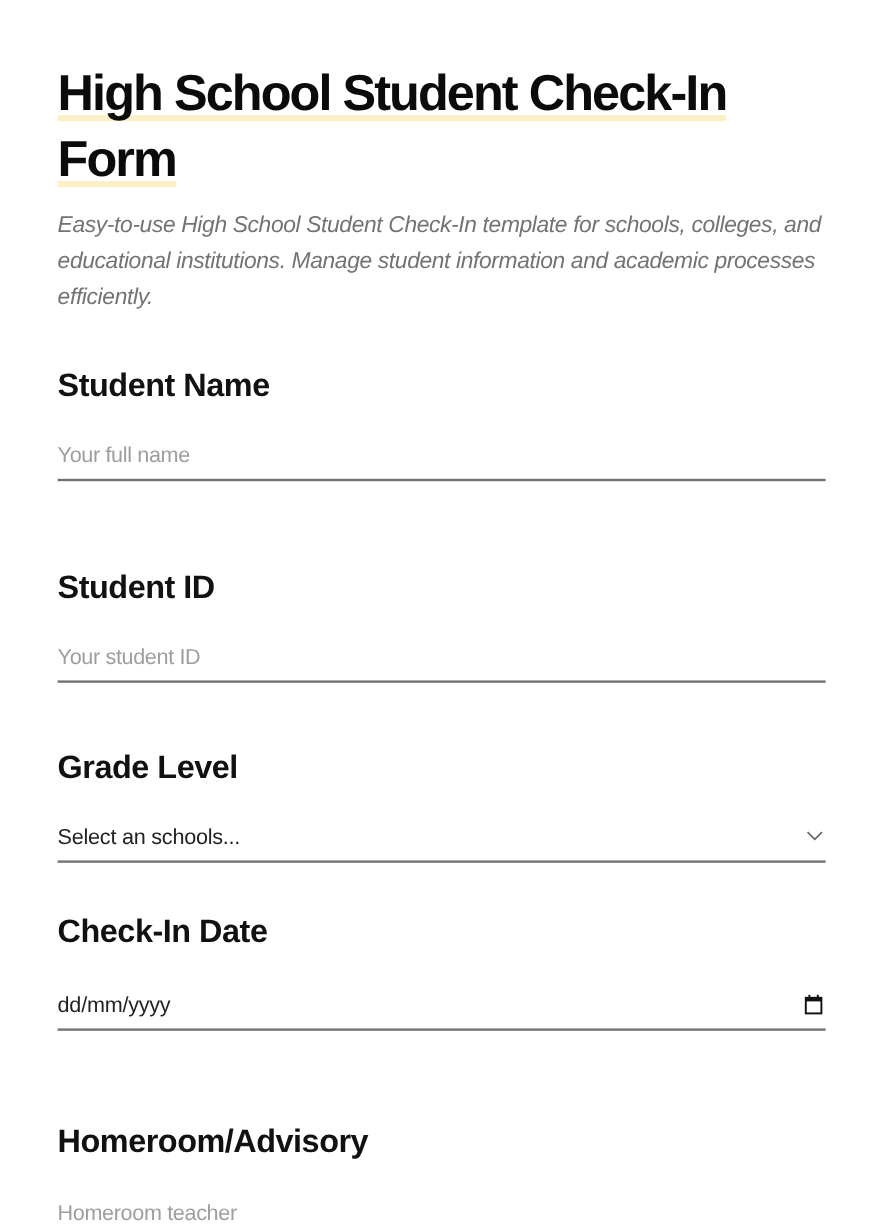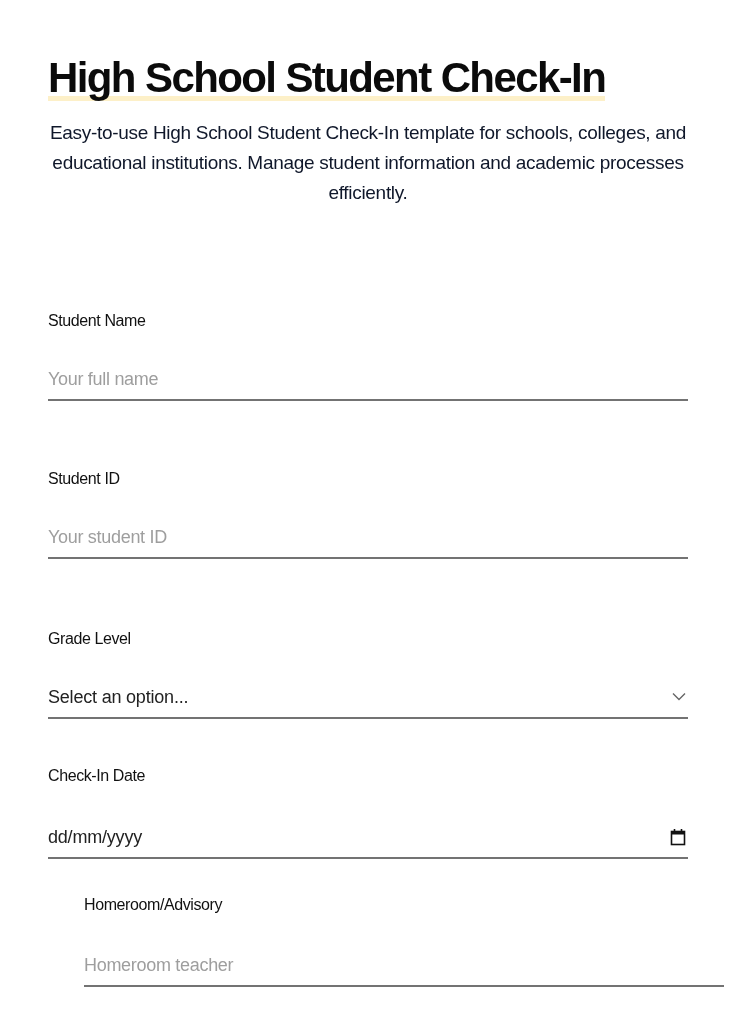--- a/index.html
+++ b/index.html
@@ -25,35 +25,35 @@
       color: #0b0b0b;
       width: 640px;
     }
     .title .hl {
       background: linear-gradient(to bottom, transparent 0, transparent 42px, #fdf0c8 42px, #fdf0c8 50px, transparent 50px);
       box-decoration-break: clone;
       -webkit-box-decoration-break: clone;
     }
     .subtitle {
       margin-top: 13px;
+      font-style: italic;
       font-size: 19px;
       line-height: 30px;
-      color: #0f172a;
+      color: #737373;
       letter-spacing: -0.3px;
       width: 640px;
-      text-align: center;
     }
     .field {
       position: absolute;
       left: 48px;
       width: 640px;
     }
     .field-label {
-      font-weight: 400;
-      font-size: 16px;
+      font-weight: 700;
+      font-size: 27px;
       line-height: 26px;
       color: #111111;
       letter-spacing: -0.4px;
     }
     .field-control {
       position: absolute;
       left: 0;
       width: 640px;
       height: 42px;
       border-bottom: 2px solid #737373;
@@ -88,42 +88,43 @@
       align-items: center;
       justify-content: center;
     }
   </style>
 </head>
 <body>
 
 <div class="page">
   <h1 class="title">
     <span class="hl">High School Student Check-In</span><br>
+    <span class="hl">Form</span>
   </h1>
   <p class="subtitle">Easy-to-use High School Student Check-In template for schools, colleges, and educational institutions. Manage student information and academic processes efficiently.</p>
 </div>
 
 <div class="field" style="top:308px;">
   <div class="field-label">Student Name</div>
   <div class="field-control" style="top:51px;">
     <input type="text" placeholder="Your full name" style="">
   </div>
 </div>
 
-<div class="field" style="top:466px;">
+<div class="field" style="top:476px;">
   <div class="field-label">Student ID</div>
   <div class="field-control" style="top:51px;">
     <input type="text" placeholder="Your student ID" style="">
   </div>
 </div>
 
 <div class="field" style="top:626px;">
   <div class="field-label">Grade Level</div>
   <div class="field-control" style="top:51px; cursor:pointer;">
-    <span class="control-text">Select an option...</span>
+    <span class="control-text">Select an schools...</span>
     <span class="icon-right">
       <svg width="14" height="9" viewBox="0 0 14 9">
         <polyline points="1,1 7,7 13,1" fill="none" stroke="#666" stroke-width="1.4"></polyline>
       </svg>
     </span>
   </div>
 </div>
 
 <div class="field" style="top:763px;">
   <div class="field-label">Check-In Date</div>
@@ -133,18 +134,18 @@
       <svg width="16" height="18" viewBox="0 0 16 18">
         <rect x="1.5" y="3.5" width="13" height="13" fill="none" stroke="#111" stroke-width="1.6"></rect>
         <rect x="1.5" y="3.5" width="13" height="3" fill="#111"></rect>
         <line x1="4.5" y1="1" x2="4.5" y2="4" stroke="#111" stroke-width="1.6"></line>
         <line x1="11.5" y1="1" x2="11.5" y2="4" stroke="#111" stroke-width="1.6"></line>
       </svg>
     </span>
   </div>
 </div>
 
-<div class="field" style="top:892px;margin-left:36px;">
+<div class="field" style="top:938px;">
   <div class="field-label">Homeroom/Advisory</div>
   <div class="field-control" style="top:53px;">
     <input type="text" placeholder="Homeroom teacher" style="">
   </div>
 </div>
 
 </body></html>

